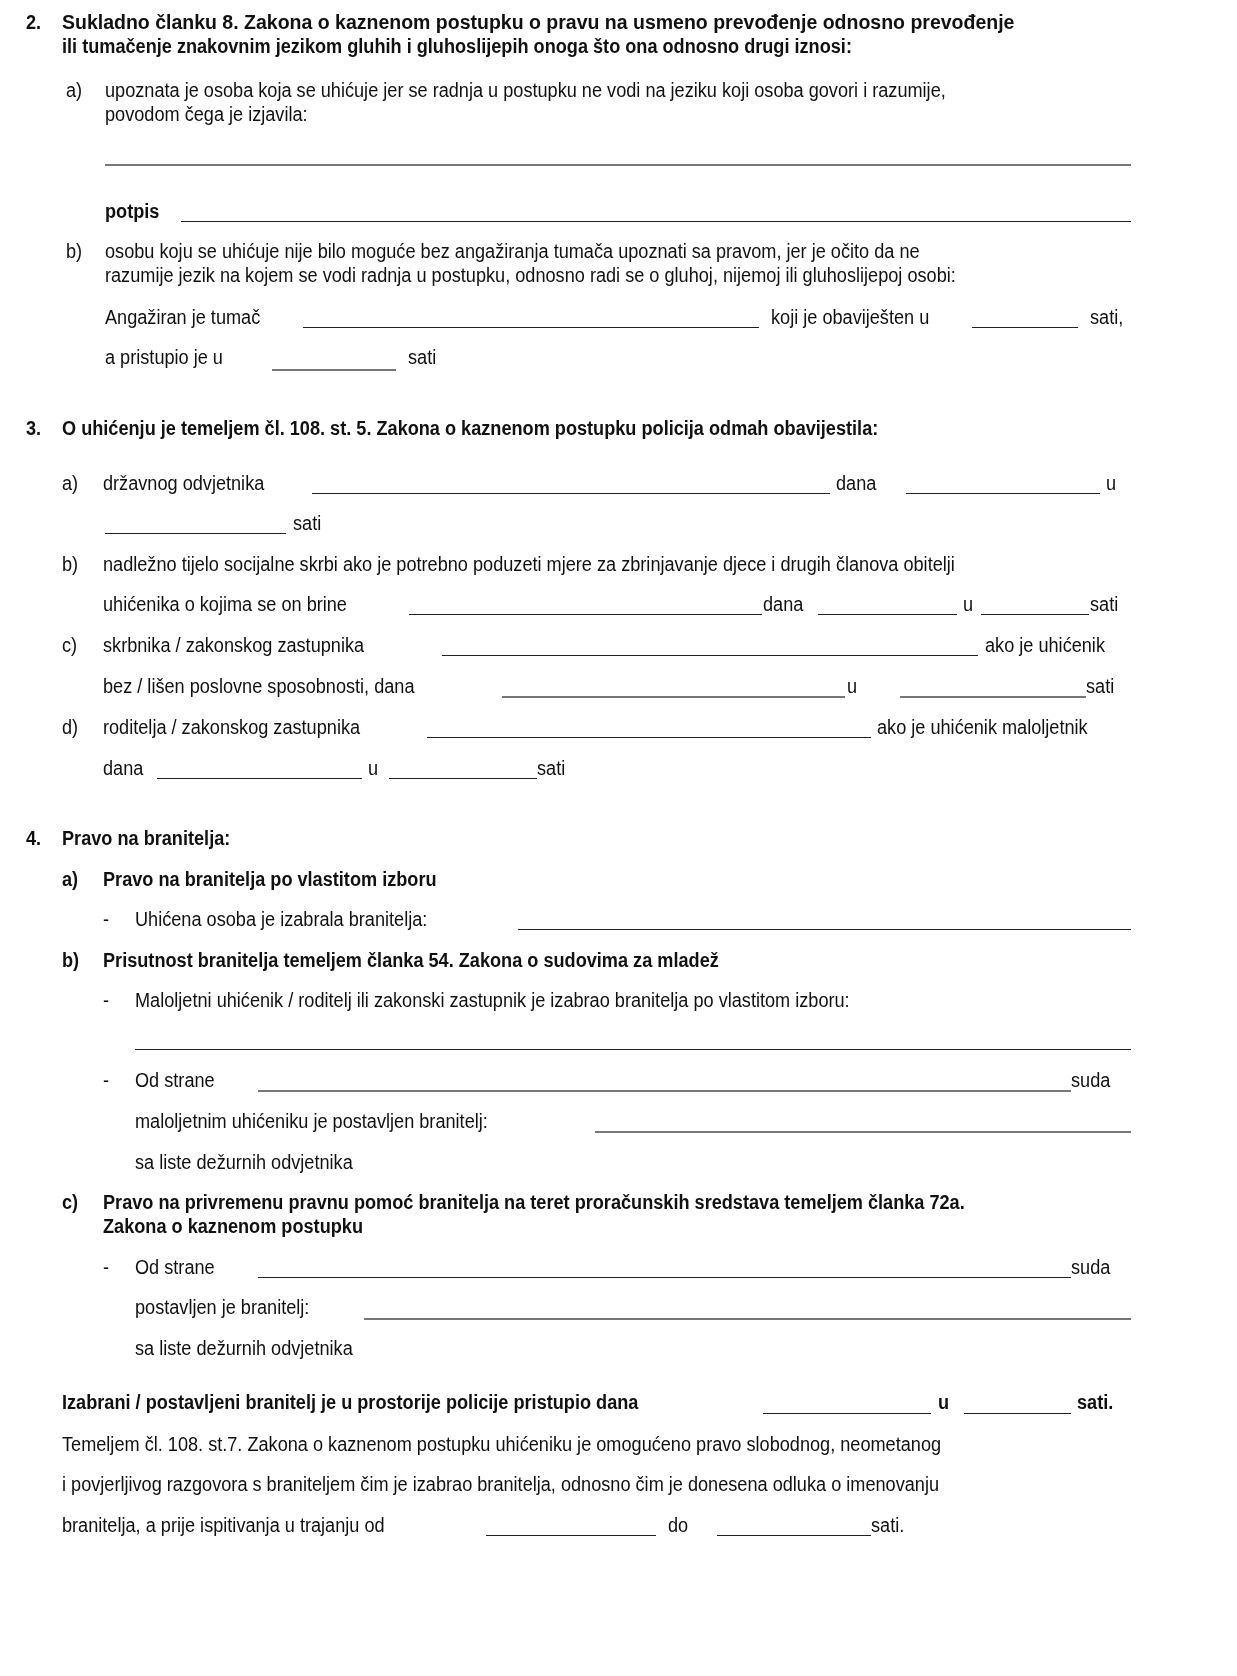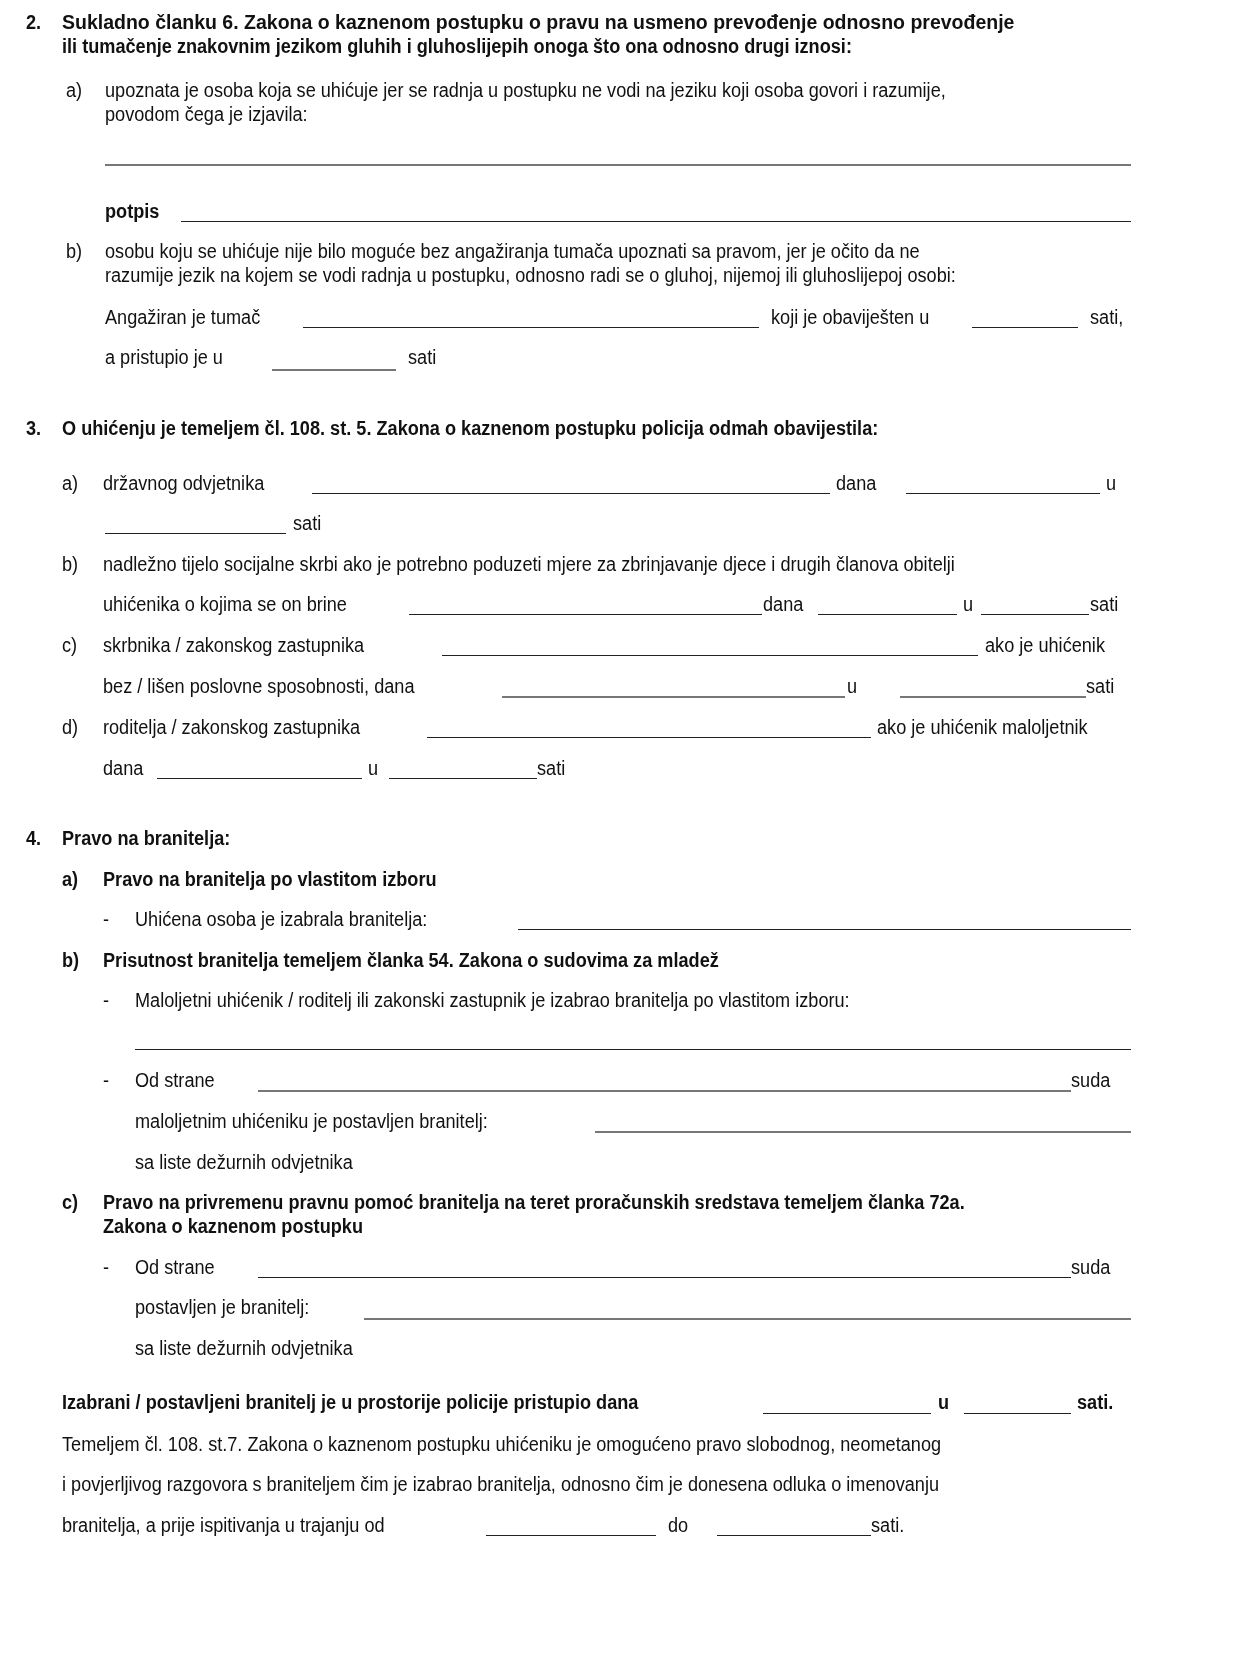--- a/index.html
+++ b/index.html
@@ -11,21 +11,21 @@
   .b { font-weight: bold; }
   .ln { position: absolute; height: 0; border-top: 1.5px solid #222; }
   .ln.g { border-top-color: #777; border-top-width: 2px; }
   .just { position: absolute; white-space: nowrap; line-height: 24px; display: flex; justify-content: space-between; }
 </style>
 </head>
 <body>
 
 <div class="t b" style="left:26px;top:10px;">2.</div>
 <div class="just b" style="left:62px;top:10px;width:1068px;">
-    <span>Sukladno članku 6. Zakona o kaznenom postupku o pravu na usmeno prevođenje odnosno prevođenje</span>
+    <span>Sukladno članku 8. Zakona o kaznenom postupku o pravu na usmeno prevođenje odnosno prevođenje</span>
   </div>
 <div class="t b" style="left:62px;top:34px;">ili tumačenje znakovnim jezikom gluhih i gluhoslijepih onoga što ona odnosno drugi iznosi:</div>
 
 <div class="t" style="left:66px;top:78px;">a)</div>
 <div class="t" style="left:105px;top:78px;">upoznata je osoba koja se uhićuje jer se radnja u postupku ne vodi na jeziku koji osoba govori i razumije,</div>
 <div class="t" style="left:105px;top:102px;">povodom čega je izjavila:</div>
 <div class="ln g" style="left:105px;top:164px;width:1026px;"></div>
 <div class="t b" style="left:105px;top:199px;">potpis</div>
 <div class="ln" style="left:181px;top:221px;width:950px;"></div>
 

